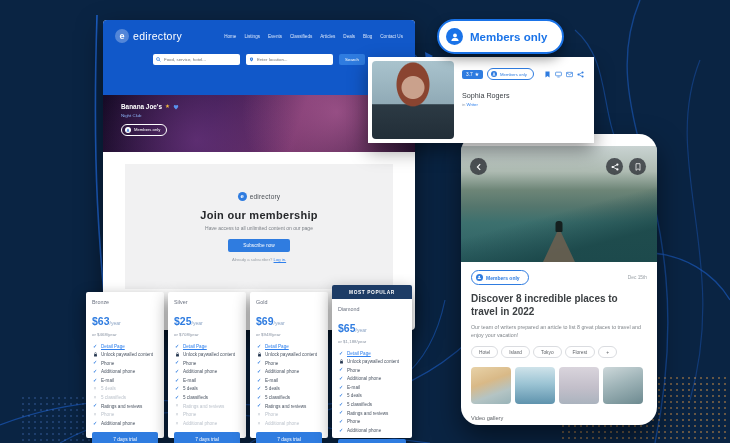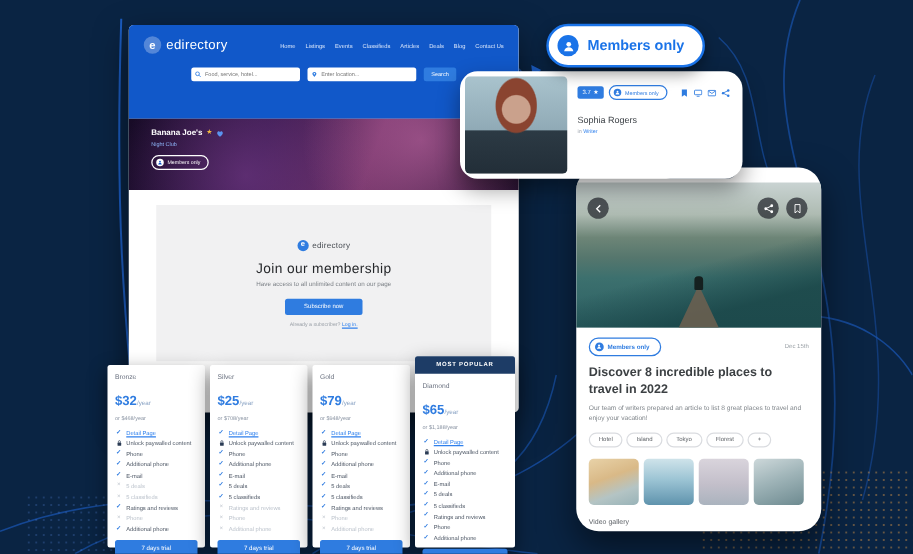--- a/index.html
+++ b/index.html
@@ -48,36 +48,36 @@
     color:#fff;font-size:4.2px;padding:2px 6px 2px 3px;margin-top:6px}
   .mini-person{width:6px;height:6px;border-radius:50%;background:#fff;display:flex;align-items:center;justify-content:center}
   .mini-person svg{width:4px;height:4px}
   
   .membership{background:#f1f1f2;margin:12px 22px;height:125px;display:flex;flex-direction:column;
     align-items:center;justify-content:center;text-align:center}
   .m-logo-row{display:flex;align-items:center;gap:3px}
   .m-logo-e{width:9px;height:9px;border-radius:50%;background:#2f7ce0;color:#fff;display:flex;
     align-items:center;justify-content:center;font-size:6px;font-weight:bold}
   .m-logo-word{font-size:6.5px;color:#4a4f55;letter-spacing:.2px}
-  .m-title{font-size:11px;font-weight:normal;color:#26282b;margin-top:8px;letter-spacing:.3px}
+  .m-title{font-size:11px;font-weight:bold;color:#26282b;margin-top:8px;letter-spacing:.3px}
   .m-sub{font-size:5px;color:#7c8187;margin-top:4px}
   .m-btn{margin-top:8px;background:#2f7ce0;color:#fff;border:none;border-radius:2px;
     font-size:4.8px;padding:4px 15px;cursor:pointer}
   .m-login{font-size:4.2px;color:#9aa0a7;margin-top:5px}
   .m-login a{color:#2f80ed;text-decoration:underline;cursor:pointer}
 
   
   .big-badge{left:437px;top:19px;height:31px;background:#fff;border:2.5px solid #1a73e8;border-radius:999px;
     display:flex;align-items:center;gap:7px;padding:0 15px 0 7px;z-index:6;box-shadow:0 5px 12px rgba(0,0,0,.4)}
   .bb-person{width:17px;height:17px;border-radius:50%;background:#1a73e8;display:flex;align-items:center;justify-content:center}
   .bb-person svg{width:10px;height:10px}
   .bb-label{color:#1a73e8;font-size:11.5px;font-weight:bold}
 
   
-  .profile{left:368px;top:57px;width:226px;height:86px;background:#fff;border-radius:14px;z-index:5;
+  .profile{left:368px;top:57px;width:226px;height:86px;background:#fff;border-radius:0;z-index:5;
     box-shadow:0 8px 18px rgba(0,0,0,.4);display:flex;padding:4px;box-sizing:border-box}
   .pc-photo{width:82px;border-radius:4px;flex:none;
     background:
       radial-gradient(circle at 50% 34%, #caa18c 11px, transparent 12px),
       radial-gradient(ellipse at 50% 30%, #8a4430 16px, transparent 17px),
       linear-gradient(#a9c3cd 0%, #90aab6 55%, #2c3a44 56%, #222e38 100%)}
   .pc-body{flex:1;padding:7px 6px 0 8px}
   .pc-top{display:flex;align-items:center;gap:4px}
   .rating{background:#2f7ce0;color:#fff;font-size:4.8px;border-radius:2px;padding:2px 4px;display:flex;gap:2px;align-items:center}
   .pc-pill{display:inline-flex;align-items:center;gap:3px;border:1px solid #2f7ce0;border-radius:999px;
@@ -353,21 +353,21 @@
       <div class="thumb t3"></div>
       <div class="thumb t4"></div>
     </div>
     <div class="vg-label">Video gallery</div>
 
   </div>
 </div>
 
 <div class="abs plan" style="left:86px">
   <div class="plan-name">Bronze</div>
-  <div class="price-row"><span class="price">$32</span><span class="period">/year</span></div>
+  <div class="price-row"><span class="price">$63</span><span class="period">/year</span></div>
   <div class="alt">or $468/year</div>
   <div class="features">
 
       <div class="frow st-link">
         <span class="fi fi-check">✓</span>
 
         <span class="f-label">Detail Page</span>
       </div>
 
       <div class="frow st-lock">
@@ -503,21 +503,21 @@
         <span class="fi fi-cross">×</span>
 
         <span class="f-label">Additional phone</span>
       </div>
     </div>
   <button class="trial-btn">7 days trial</button>
 </div>
 
 <div class="abs plan" style="left:250px">
   <div class="plan-name">Gold</div>
-  <div class="price-row"><span class="price">$79</span><span class="period">/year</span></div>
+  <div class="price-row"><span class="price">$69</span><span class="period">/year</span></div>
   <div class="alt">or $948/year</div>
   <div class="features">
 
       <div class="frow st-link">
         <span class="fi fi-check">✓</span>
 
         <span class="f-label">Detail Page</span>
       </div>
 
       <div class="frow st-lock">

